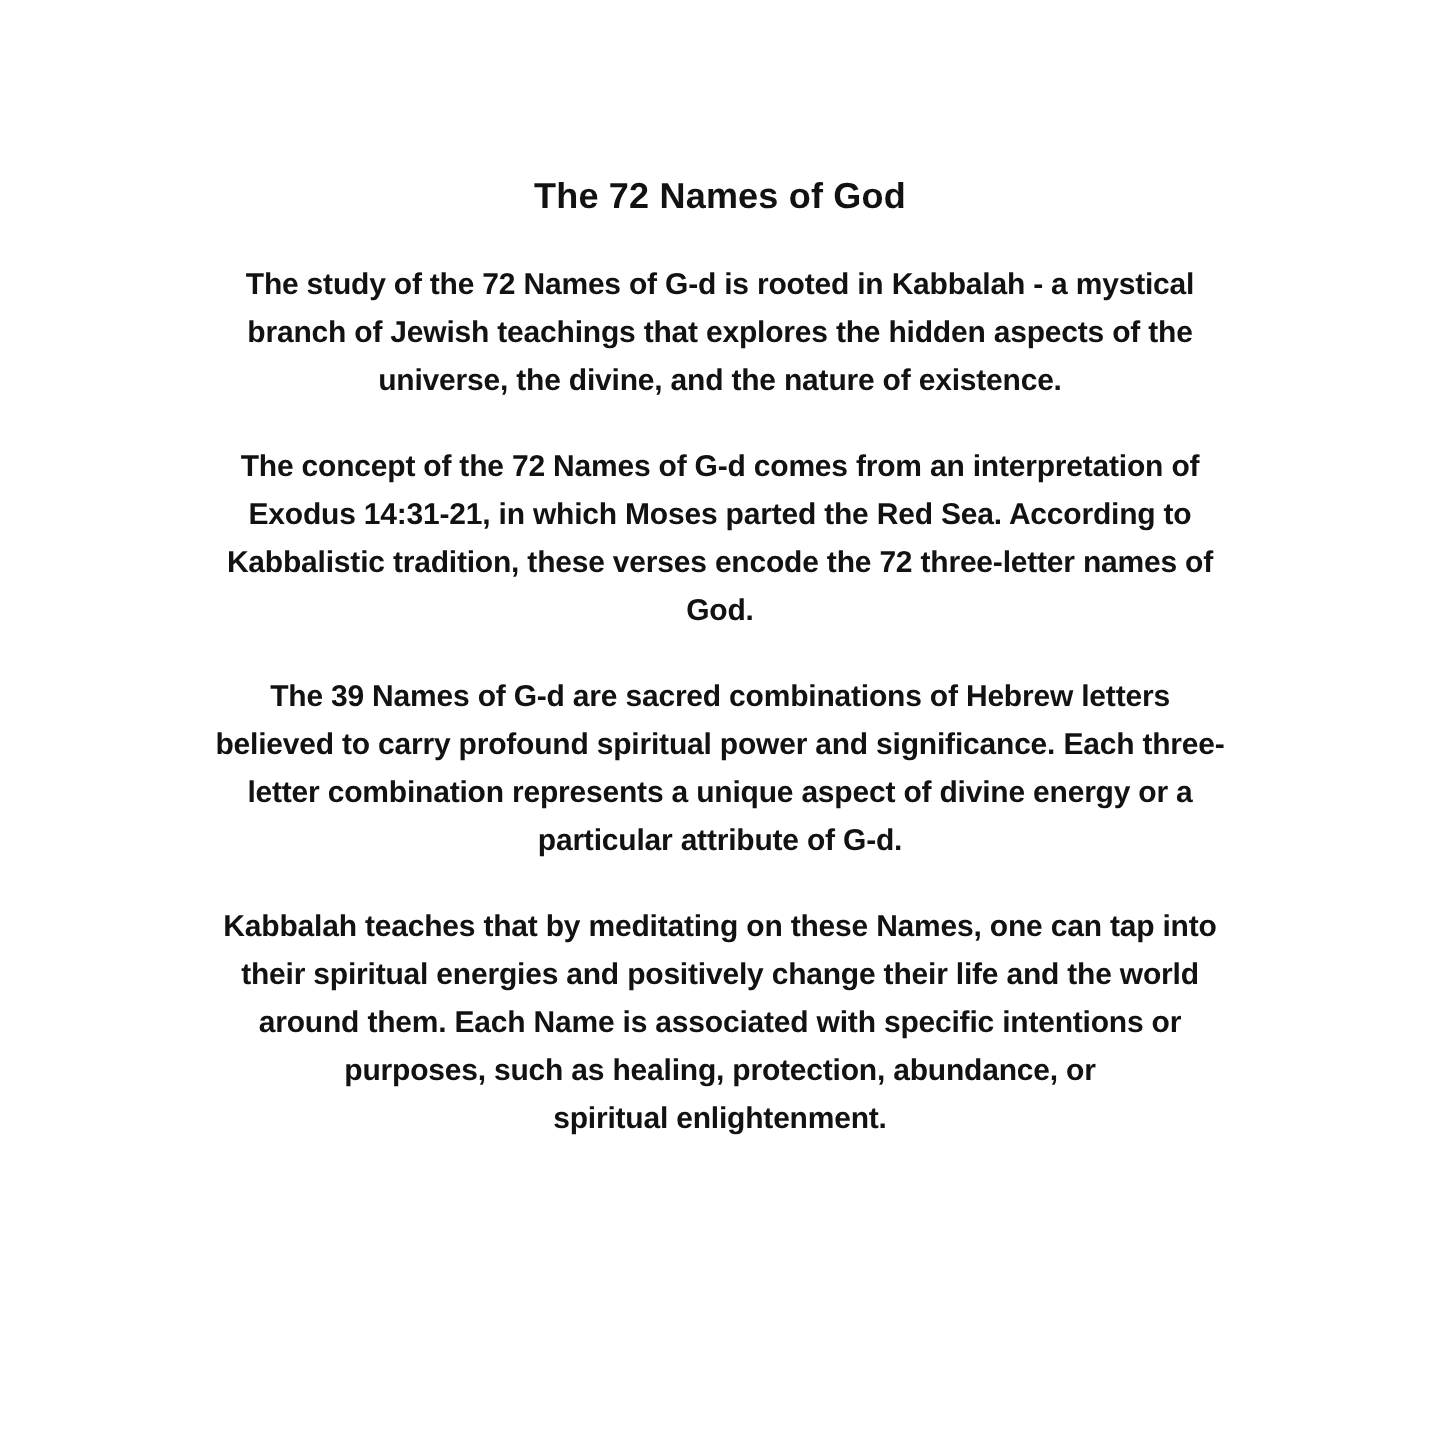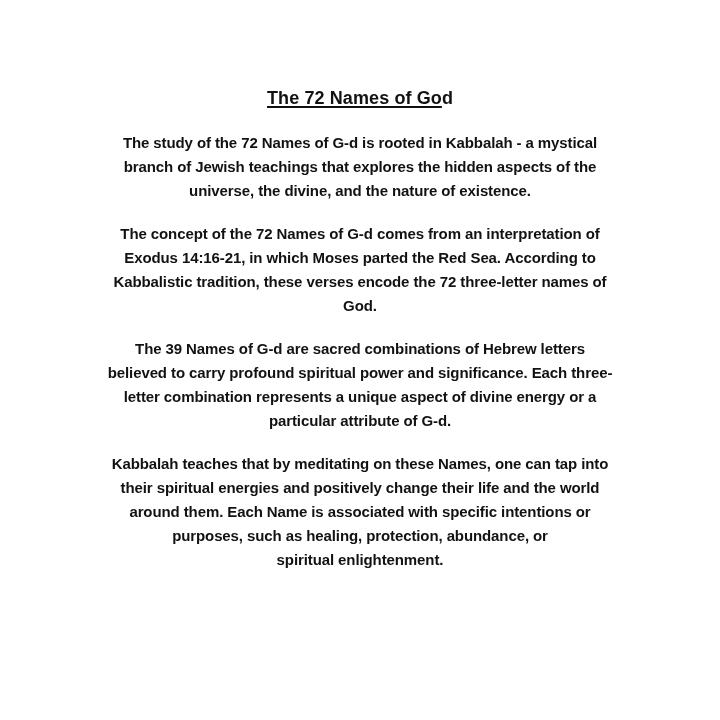--- a/index.html
+++ b/index.html
@@ -23,21 +23,20 @@
     font-weight: 700;
   }
   h1.doc-title {
     font-size: 18px;
     line-height: 24px;
     margin: 0 0 21px 0;
     font-weight: 700;
     letter-spacing: 0.1px;
   }
   .underlined {
-    text-decoration: underline;
     text-decoration-thickness: 2px;
     text-underline-offset: 2px;
   }
   p.doc-paragraph {
     width: 700px;
     margin: 4px auto 19px auto;
     font-size: 15px;
     line-height: 24px;
     letter-spacing: -0.1px;
     white-space: pre-line;
@@ -48,21 +47,21 @@
 <body>
 
 <main class="doc">
   <h1 class="doc-title"><span class="underlined">The 72 Names of Go</span><span>d</span></h1>
 
   <p class="doc-paragraph">The study of the 72 Names of G-d is rooted in Kabbalah - a mystical
 branch of Jewish teachings that explores the hidden aspects of the
 universe, the divine, and the nature of existence.</p>
 
   <p class="doc-paragraph">The concept of the 72 Names of G-d comes from an interpretation of
-Exodus 14:16-21, in which Moses parted the Red Sea. According to
+Exodus 14:31-21, in which Moses parted the Red Sea. According to
 Kabbalistic tradition, these verses encode the 72 three-letter names of
 God.</p>
 
   <p class="doc-paragraph">The 39 Names of G-d are sacred combinations of Hebrew letters
 believed to carry profound spiritual power and significance. Each three-
 letter combination represents a unique aspect of divine energy or a
 particular attribute of G-d.</p>
 
 
   <p class="doc-paragraph">Kabbalah teaches that by meditating on these Names, one can tap into

